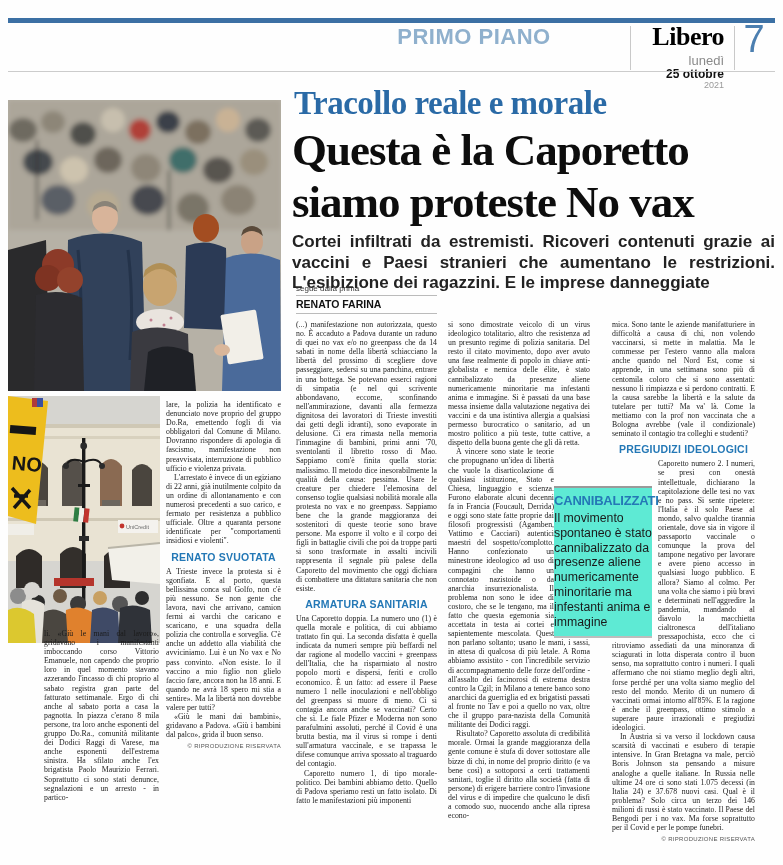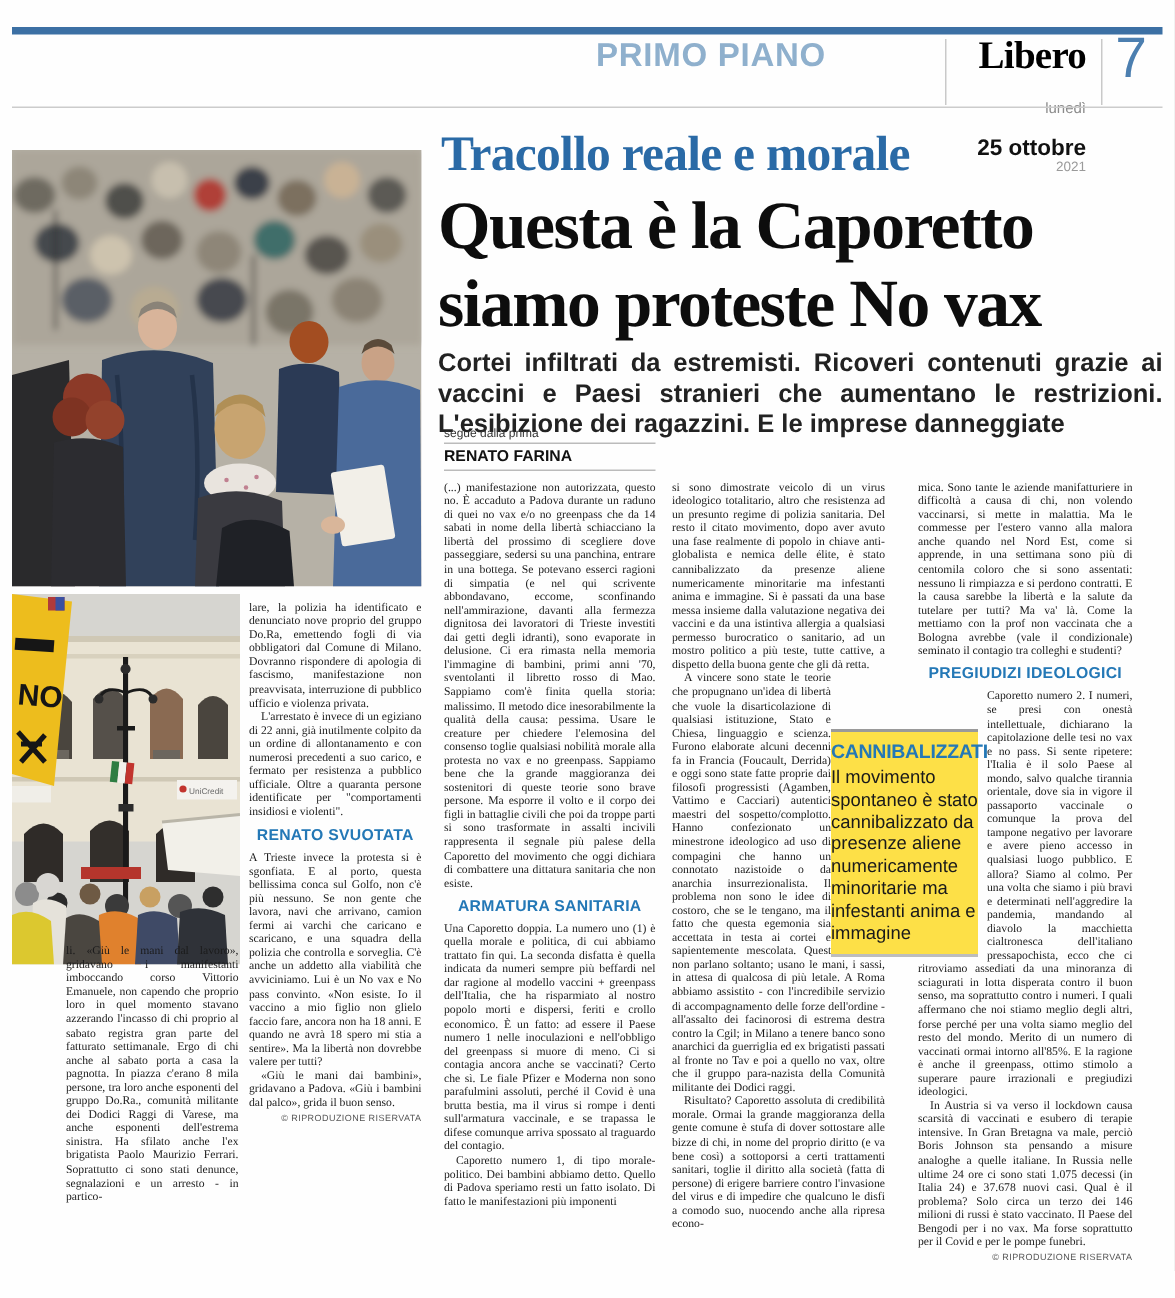--- a/index.html
+++ b/index.html
@@ -9,22 +9,22 @@
   
   .top-rule{left:8px;top:18px;width:767px;height:5px;background:#3c70a4;}
   .section-label{left:330px;top:24px;width:288px;text-align:center;
     font-family:"Liberation Sans",sans-serif;font-weight:bold;font-size:22px;
     color:#8fb0cd;letter-spacing:.5px;}
   .vline{width:1px;background:#c9c9c9;top:26px;height:44px;}
   .vl1{left:630px;} .vl2{left:734px;}
   .logo-block{left:636px;top:24px;width:88px;text-align:right;line-height:1;}
   .masthead{font-family:"Liberation Serif",serif;font-weight:bold;font-size:26px;color:#000;
     letter-spacing:-.5px;}
-  .date-day{font-family:"Liberation Sans",sans-serif;font-size:10px;color:#8a8a8a;margin-top:18px;}
-  .date-date{font-family:"Liberation Sans",sans-serif;font-size:15px;font-weight:bold;color:#111;margin-top:13px;}
+  .date-day{font-family:"Liberation Sans",sans-serif;font-size:13px;color:#8a8a8a;margin-top:4px;}
+  .date-date{font-family:"Liberation Sans",sans-serif;font-size:12px;font-weight:bold;color:#111;margin-top:1px;}
   .date-year{font-family:"Liberation Sans",sans-serif;font-size:9px;color:#9a9a9a;margin-top:1px;text-align:right;}
   .page-number{left:738px;top:20px;width:32px;text-align:center;
     font-family:"Liberation Sans",sans-serif;font-size:38px;font-weight:400;color:#4c7fb0;line-height:1;}
   .header-hairline{left:8px;top:71px;width:767px;height:1px;background:#cccccc;}
   
   .kicker{left:294px;top:86px;width:480px;font-family:Liberation Serif, serif;
     font-weight:bold;font-size:33px;color:#2a6aa6;letter-spacing:-.5px;line-height:1.05;}
   .headline{left:292px;top:124px;width:484px;font-family:"Liberation Serif",serif;
     font-weight:bold;font-size:45px;color:#0d0d0d;line-height:52px;letter-spacing:-1px;}
   .deck{left:292px;top:232px;width:483px;font-family:"Liberation Sans",sans-serif;
@@ -43,21 +43,21 @@
   .colA{left:44px;top:629px;width:115px;height:206px;}
   .bp{margin:0;text-indent:8px;}
   .bp.first{text-indent:0;}
   .subhead{font-family:"Liberation Sans",sans-serif;font-weight:bold;font-size:10.5px;
     color:#2478b6;text-align:center;text-indent:0;margin:7px 0 5px;letter-spacing:.2px;}
   .copyright{font-family:"Liberation Sans",sans-serif;font-size:6px;color:#555;
     text-align:right;text-indent:0;margin-top:3px;letter-spacing:.3px;}
   .hole-r{float:right;width:36px;height:180px;}
   .hole-l{float:left;width:46px;height:180px;}
   
-  .pullquote{left:554px;top:486px;width:98px;background:#fde047;z-index:6;
+  .pullquote{left:554px;top:486px;width:98px;background:#5eead4;z-index:6;
     border-top:2px solid #9a9a9a;border-bottom:2px solid #bdbdbd;padding:5px 0 7px;}
   .pq-label{font-family:"Liberation Sans",sans-serif;font-weight:bold;font-size:13px;
     color:#2478b6;letter-spacing:-.2px;margin-bottom:3px;}
   .pq-text{font-family:"Liberation Sans",sans-serif;font-size:12.3px;line-height:14.8px;color:#1a1a1a;}
   
   .photo{display:block;}
   .ph1{left:8px;top:100px;}
   .ph2{left:8px;top:396px;}
 </style>
 </head>

